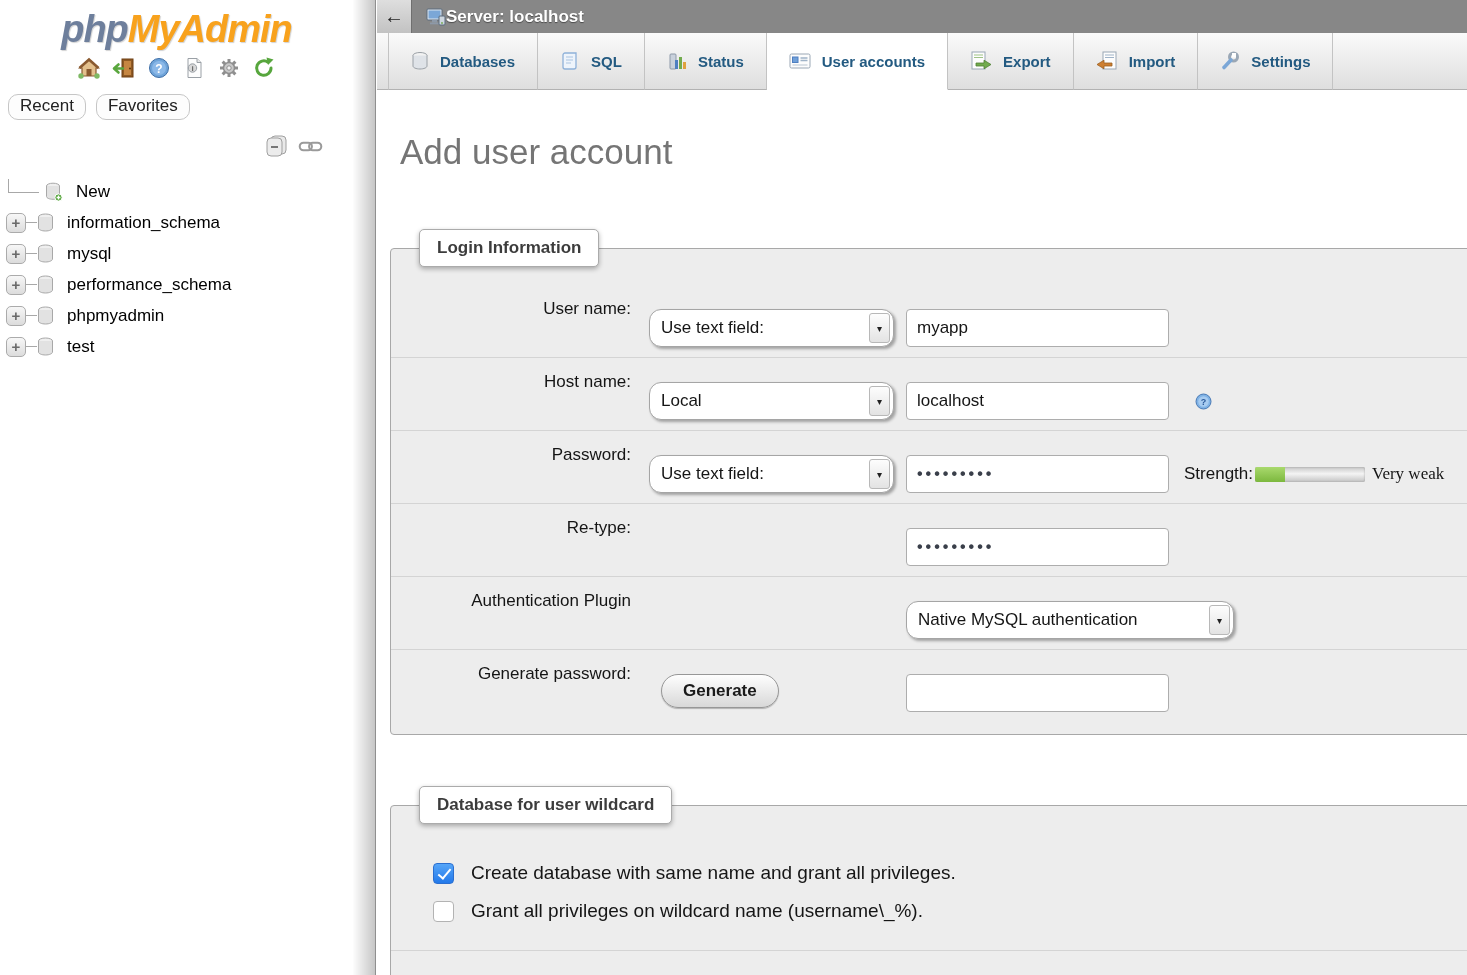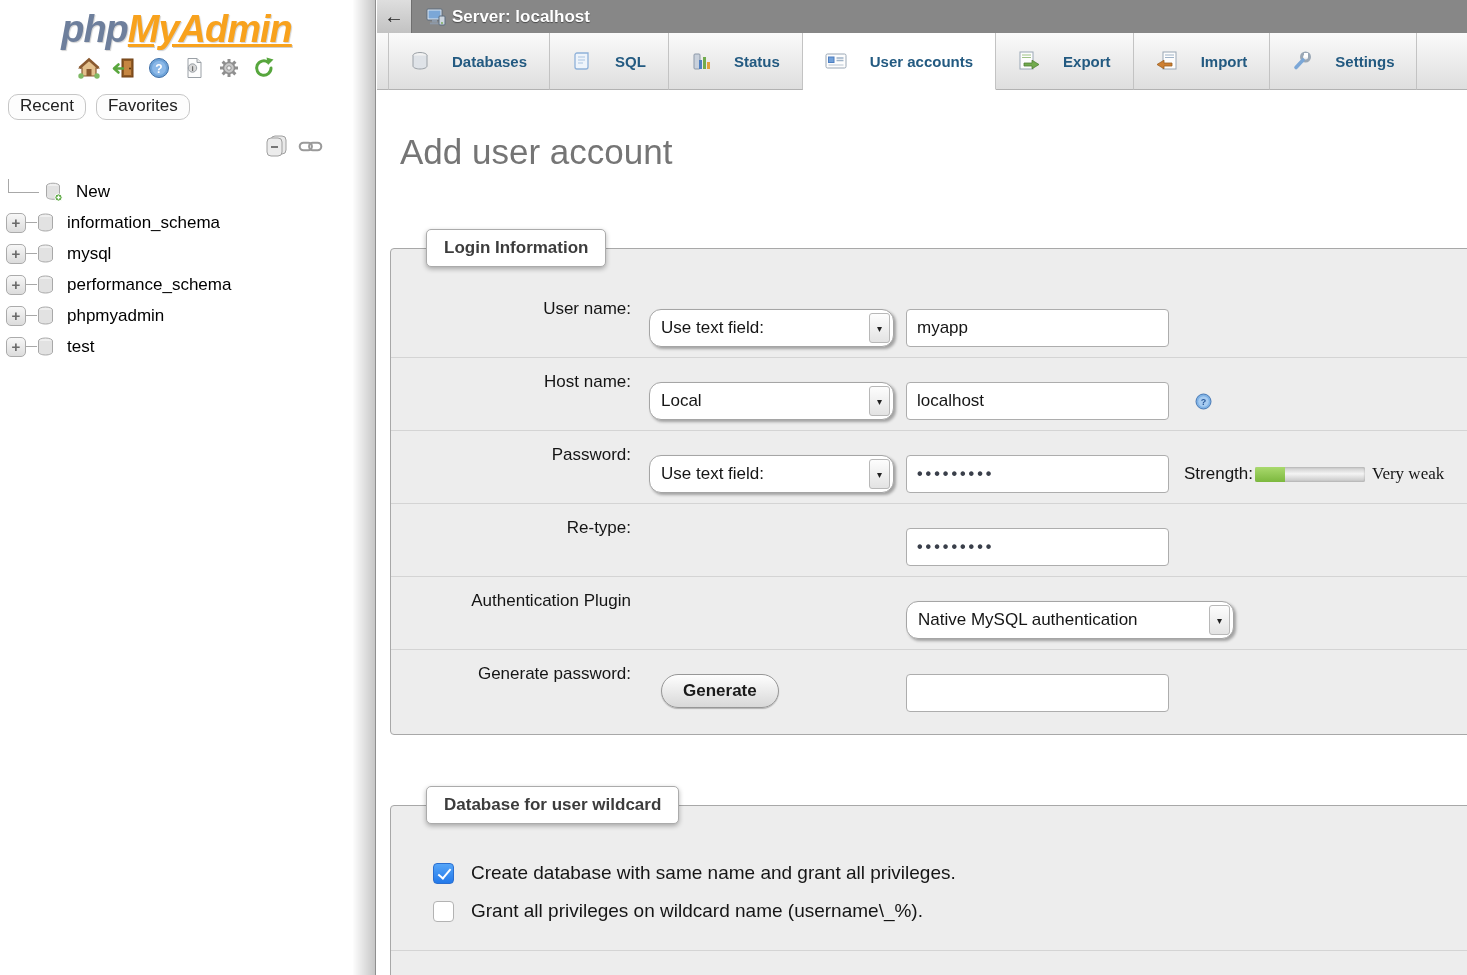--- a/index.html
+++ b/index.html
@@ -4,21 +4,21 @@
 <style>
   * { box-sizing: border-box; }
   html,body { margin:0; padding:0; }
   body { font-family:"Liberation Sans","DejaVu Sans",sans-serif; background:#fff; }
   .page { position:relative; width:1467px; height:975px; overflow:hidden; background:#fff; }
 
   
   .sidebar { position:absolute; left:0; top:0; width:353px; height:100%; background:#fff; }
   .logo { text-align:center; margin-top:8px; font-size:38px; font-weight:bold; font-style:italic; letter-spacing:-1px; text-shadow:1px 1px 1px rgba(0,0,0,0.18); cursor:pointer; }
   .logo .lp { color:#6e7f9c; }
-  .logo .lm { color:#f8a21d;text-decoration:underline; }
+  .logo .lm { color:#f8a21d; }
   .nav-icons { display:flex; justify-content:center; align-items:center; gap:9px; margin-top:4px; }
   .nav-icons .nico { width:26px; height:26px; display:flex; align-items:center; justify-content:center; cursor:pointer; }
   .chips { display:flex; gap:10px; margin:13px 0 0 8px; }
   .chip { border:1px solid #c6c6c6; border-radius:10px; padding:1px 11px 3px; font-size:17px; color:#222; background:#fdfdfd; cursor:pointer; }
   .tree-tools { display:flex; justify-content:flex-end; align-items:center; gap:9px; margin:14px 30px 0 0; }
   .tree-tools .tico { cursor:pointer; }
   .tree { margin-top:13px; font-size:17px; color:#000; }
   .tree-row { display:flex; align-items:center; height:31px; cursor:pointer; }
   .tconn { width:31px; height:14px; border-left:1px solid #a8a8a8; border-bottom:1px solid #a8a8a8; margin:-12px 6px 0 8px; }
   .plus { width:20px; height:20px; border:1px solid #ababab; border-radius:5px; background:linear-gradient(#f7f7f7,#dcdcdc); color:#6a6a6a; font-size:15px; font-weight:bold; display:flex; align-items:center; justify-content:center; margin-left:6px; line-height:1; }
@@ -27,33 +27,33 @@
   .tlabel { white-space:nowrap; }
 
   
   .resize-strip { position:absolute; left:353px; top:0; width:23px; height:100%; background:linear-gradient(to right,#fdfdfd,#c6c6c6); border-right:1px solid #8f8f8f; cursor:col-resize; }
 
   
   .content { position:absolute; left:377px; top:0; width:1090px; height:100%; background:#fff; }
 
   .topbar { display:flex; height:33px; }
   .back-btn { width:35px; background:linear-gradient(#dedede,#c2c2c2); border-right:1px solid #6f6f6f; color:#222; font-size:20px; display:flex; align-items:center; justify-content:center; cursor:pointer; }
-  .server-bar { flex:1; background:#878787; color:#fff; font-weight:bold; font-size:17px; display:flex; align-items:center; gap:6px; padding-left:14px; text-shadow:0 1px 1px rgba(0,0,0,0.45); }
+  .server-bar { flex:1; background:#878787; color:#fff; font-weight:bold; font-size:17px; display:flex; align-items:center; gap:0; padding-left:14px; text-shadow:0 1px 1px rgba(0,0,0,0.45); }
 
   .tabbar { display:flex; height:57px; background:linear-gradient(#fafafa,#dedede); align-items:stretch; }
   .tabbar .lead { width:11px; border-bottom:1px solid #b2b2b2; }
   .tabbar .filler { flex:1; border-bottom:1px solid #b2b2b2; }
-  .tab { display:flex; align-items:center; gap:23px; padding:0 22px; border-right:1px solid #c3c3c3; border-bottom:1px solid #b2b2b2; font-weight:bold; font-size:15px; color:#235a81; cursor:pointer; white-space:nowrap; }
+  .tab { display:flex; align-items:center; gap:11px; padding:0 22px; border-right:1px solid #c3c3c3; border-bottom:1px solid #b2b2b2; font-weight:bold; font-size:15px; color:#235a81; cursor:pointer; white-space:nowrap; }
   .tab:nth-child(2) { border-left:1px solid #c3c3c3; }
   .tab.active { background:#fff; border-bottom:1px solid #fff; }
 
   .heading { margin:42px 0 0 23px; font-size:35px; font-weight:normal; color:#757575; }
 
   .fieldset { position:relative; margin-left:13px; background:#ededed; border:1px solid #a8a8a8; border-radius:4px; }
-  .legend { position:absolute; top:-20px; left:35px; background:#fff; border:1px solid #ababab; border-radius:5px; padding:8px 17px; font-size:17px; font-weight:bold; color:#3c3c3c; box-shadow:0 2px 5px rgba(0,0,0,0.3); white-space:nowrap; }
+  .legend { position:absolute; top:-20px; left:28px; background:#fff; border:1px solid #ababab; border-radius:5px; padding:8px 17px; font-size:17px; font-weight:bold; color:#3c3c3c; box-shadow:0 2px 5px rgba(0,0,0,0.3); white-space:nowrap; }
   .fs-login { margin-top:76px; width:1120px; padding:36px 0 12px; }
   .frow { display:flex; border-bottom:1px solid #d4d4d4; padding:8px 0 10px; min-height:72px; }
   .frow:last-child { border-bottom:none; }
   .flabel { width:240px; flex-shrink:0; text-align:right; font-size:17px; color:#151515; padding-top:6px; white-space:nowrap; }
   .fctrl { display:flex; margin-left:18px; padding-top:16px; align-items:flex-start; }
   .slot1 { width:245px; margin-right:12px; flex-shrink:0; }
   .slot2 { width:263px; flex-shrink:0; }
   .slot2.wide { width:328px; }
 
   .sel { position:relative; width:100%; height:38px; background:#fff; border:1px solid #a5a5a5; border-radius:12px; box-shadow:2px 2px 3px rgba(0,0,0,0.32); display:flex; align-items:center; padding:0 32px 0 11px; font-size:17px; color:#151515; cursor:pointer; white-space:nowrap; }

